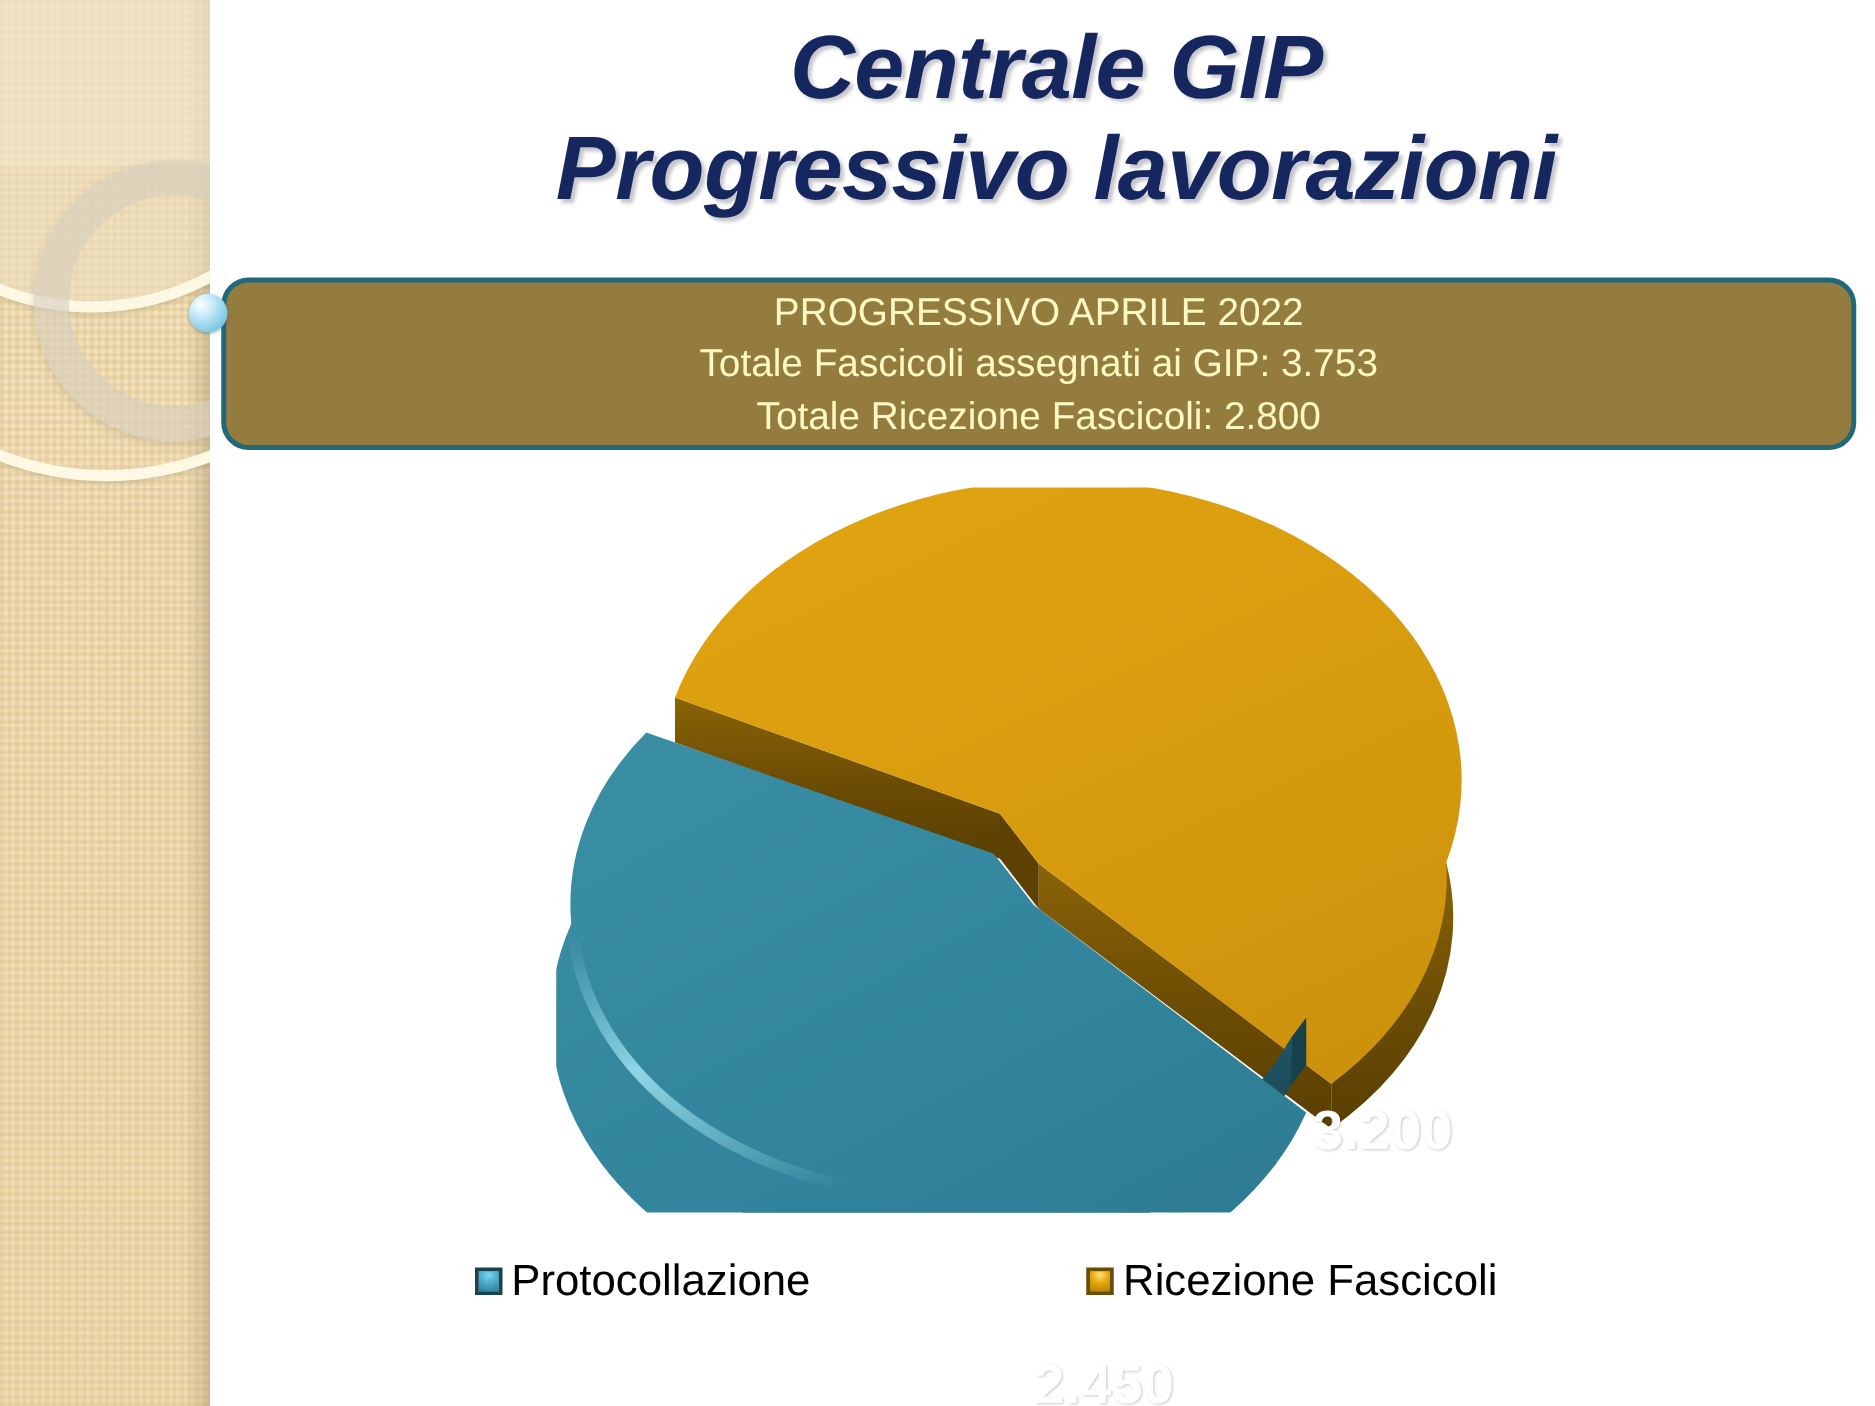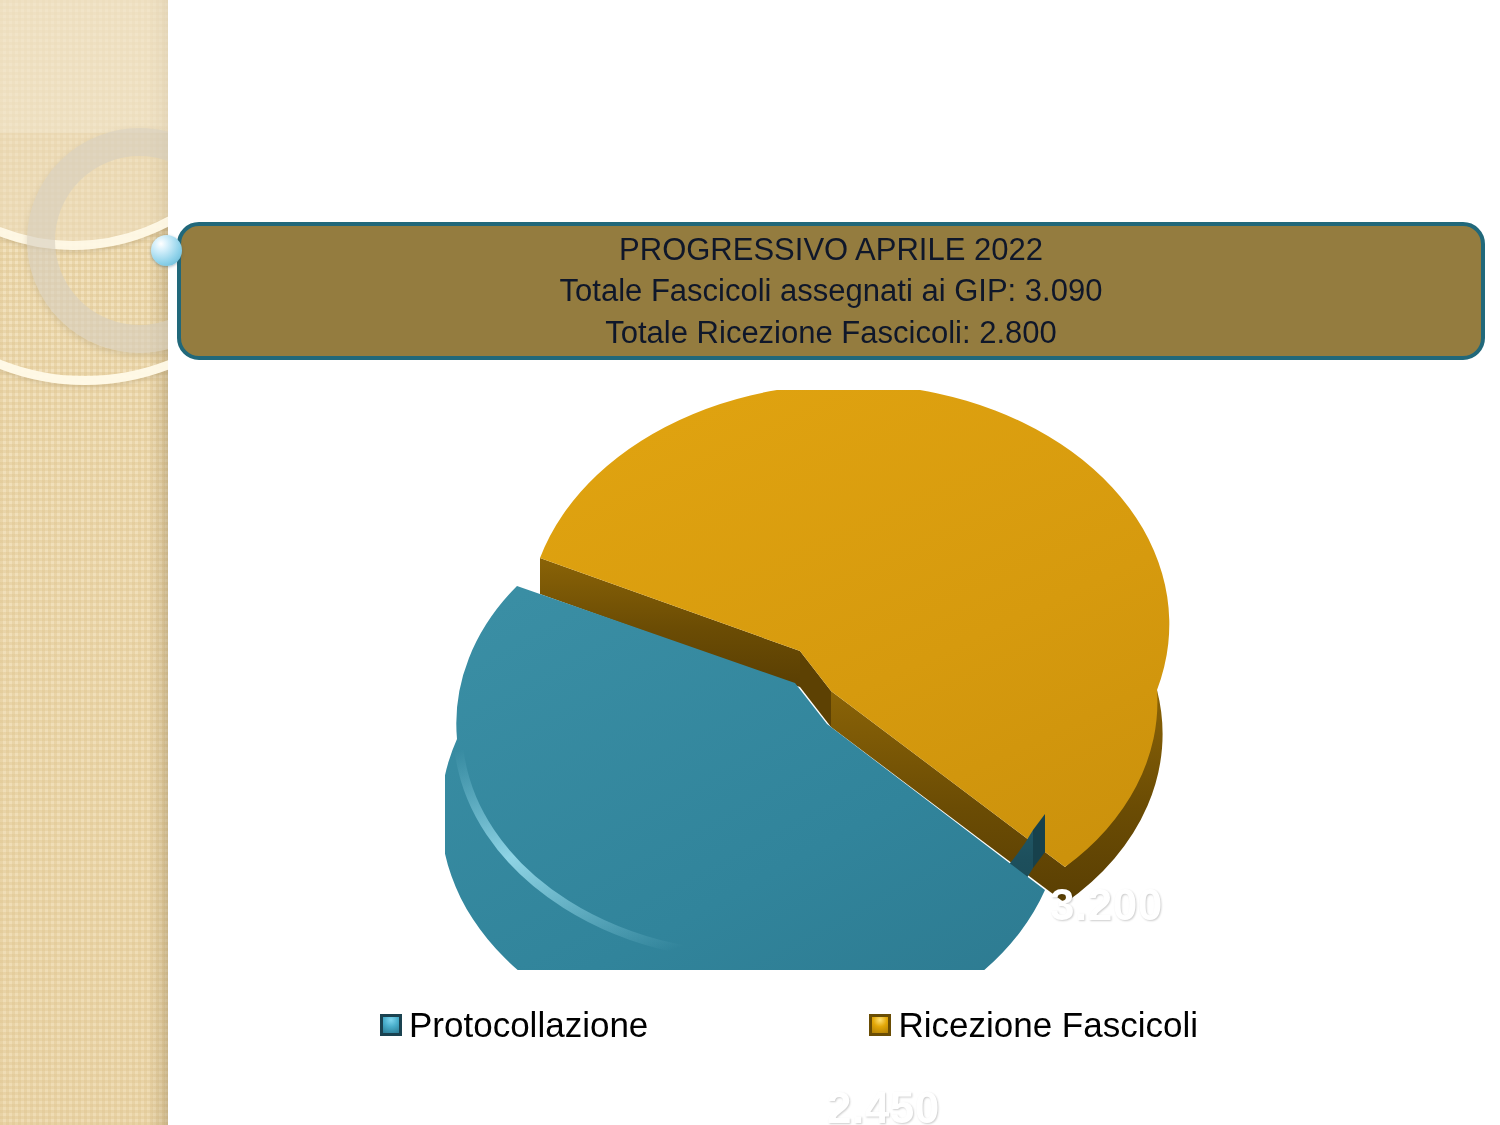--- a/index.html
+++ b/index.html
@@ -113,21 +113,21 @@
     left: 177px; top: 222px;
     width: 1308px; height: 138px;
     box-sizing: border-box;
     background: #947C3F;
     border: 4px solid #21687A;
     border-radius: 22px;
     display: flex;
     flex-direction: column;
     align-items: center;
     justify-content: center;
-    color: #0f172a;
+    color: #fef9c3;
     font-size: 31px;
     line-height: 1.34;
     z-index: 5;
   }
   #info-box .info-line { display: block; white-space: nowrap; }
 
   
   #chart-area {
     position: absolute;
     left: 200px; top: 380px;
@@ -190,25 +190,27 @@
 <div id="sidebar-decoration">
   <div id="sidebar-patch"></div>
   <div id="sidebar-disc-shade"></div>
   <div id="sidebar-ring-large"></div>
   <div id="sidebar-ring-grey"></div>
   <div id="sidebar-ring-large2"></div>
 </div>
 <div id="sidebar-bead"></div>
 
 <div id="slide-title">
+  <span class="title-line">Centrale GIP</span>
+  <span class="title-line">Progressivo lavorazioni</span>
 </div>
 
 <div id="info-box">
   <span class="info-line">PROGRESSIVO APRILE 2022</span>
-  <span class="info-line">Totale Fascicoli assegnati ai GIP:  3.090</span>
+  <span class="info-line">Totale Fascicoli assegnati ai GIP:  3.753</span>
   <span class="info-line">Totale Ricezione Fascicoli: 2.800</span>
 </div>
 
 <div id="chart-area">
 
   <div id="pie-wrap">
     <svg id="pie-svg" viewBox="0 0 745 580" xmlns="http://www.w3.org/2000/svg">
       <defs>
         <linearGradient id="goldSideGrad" x1="0" y1="0" x2="0" y2="1">
           <stop offset="0%" stop-color="#8a6307"></stop>

